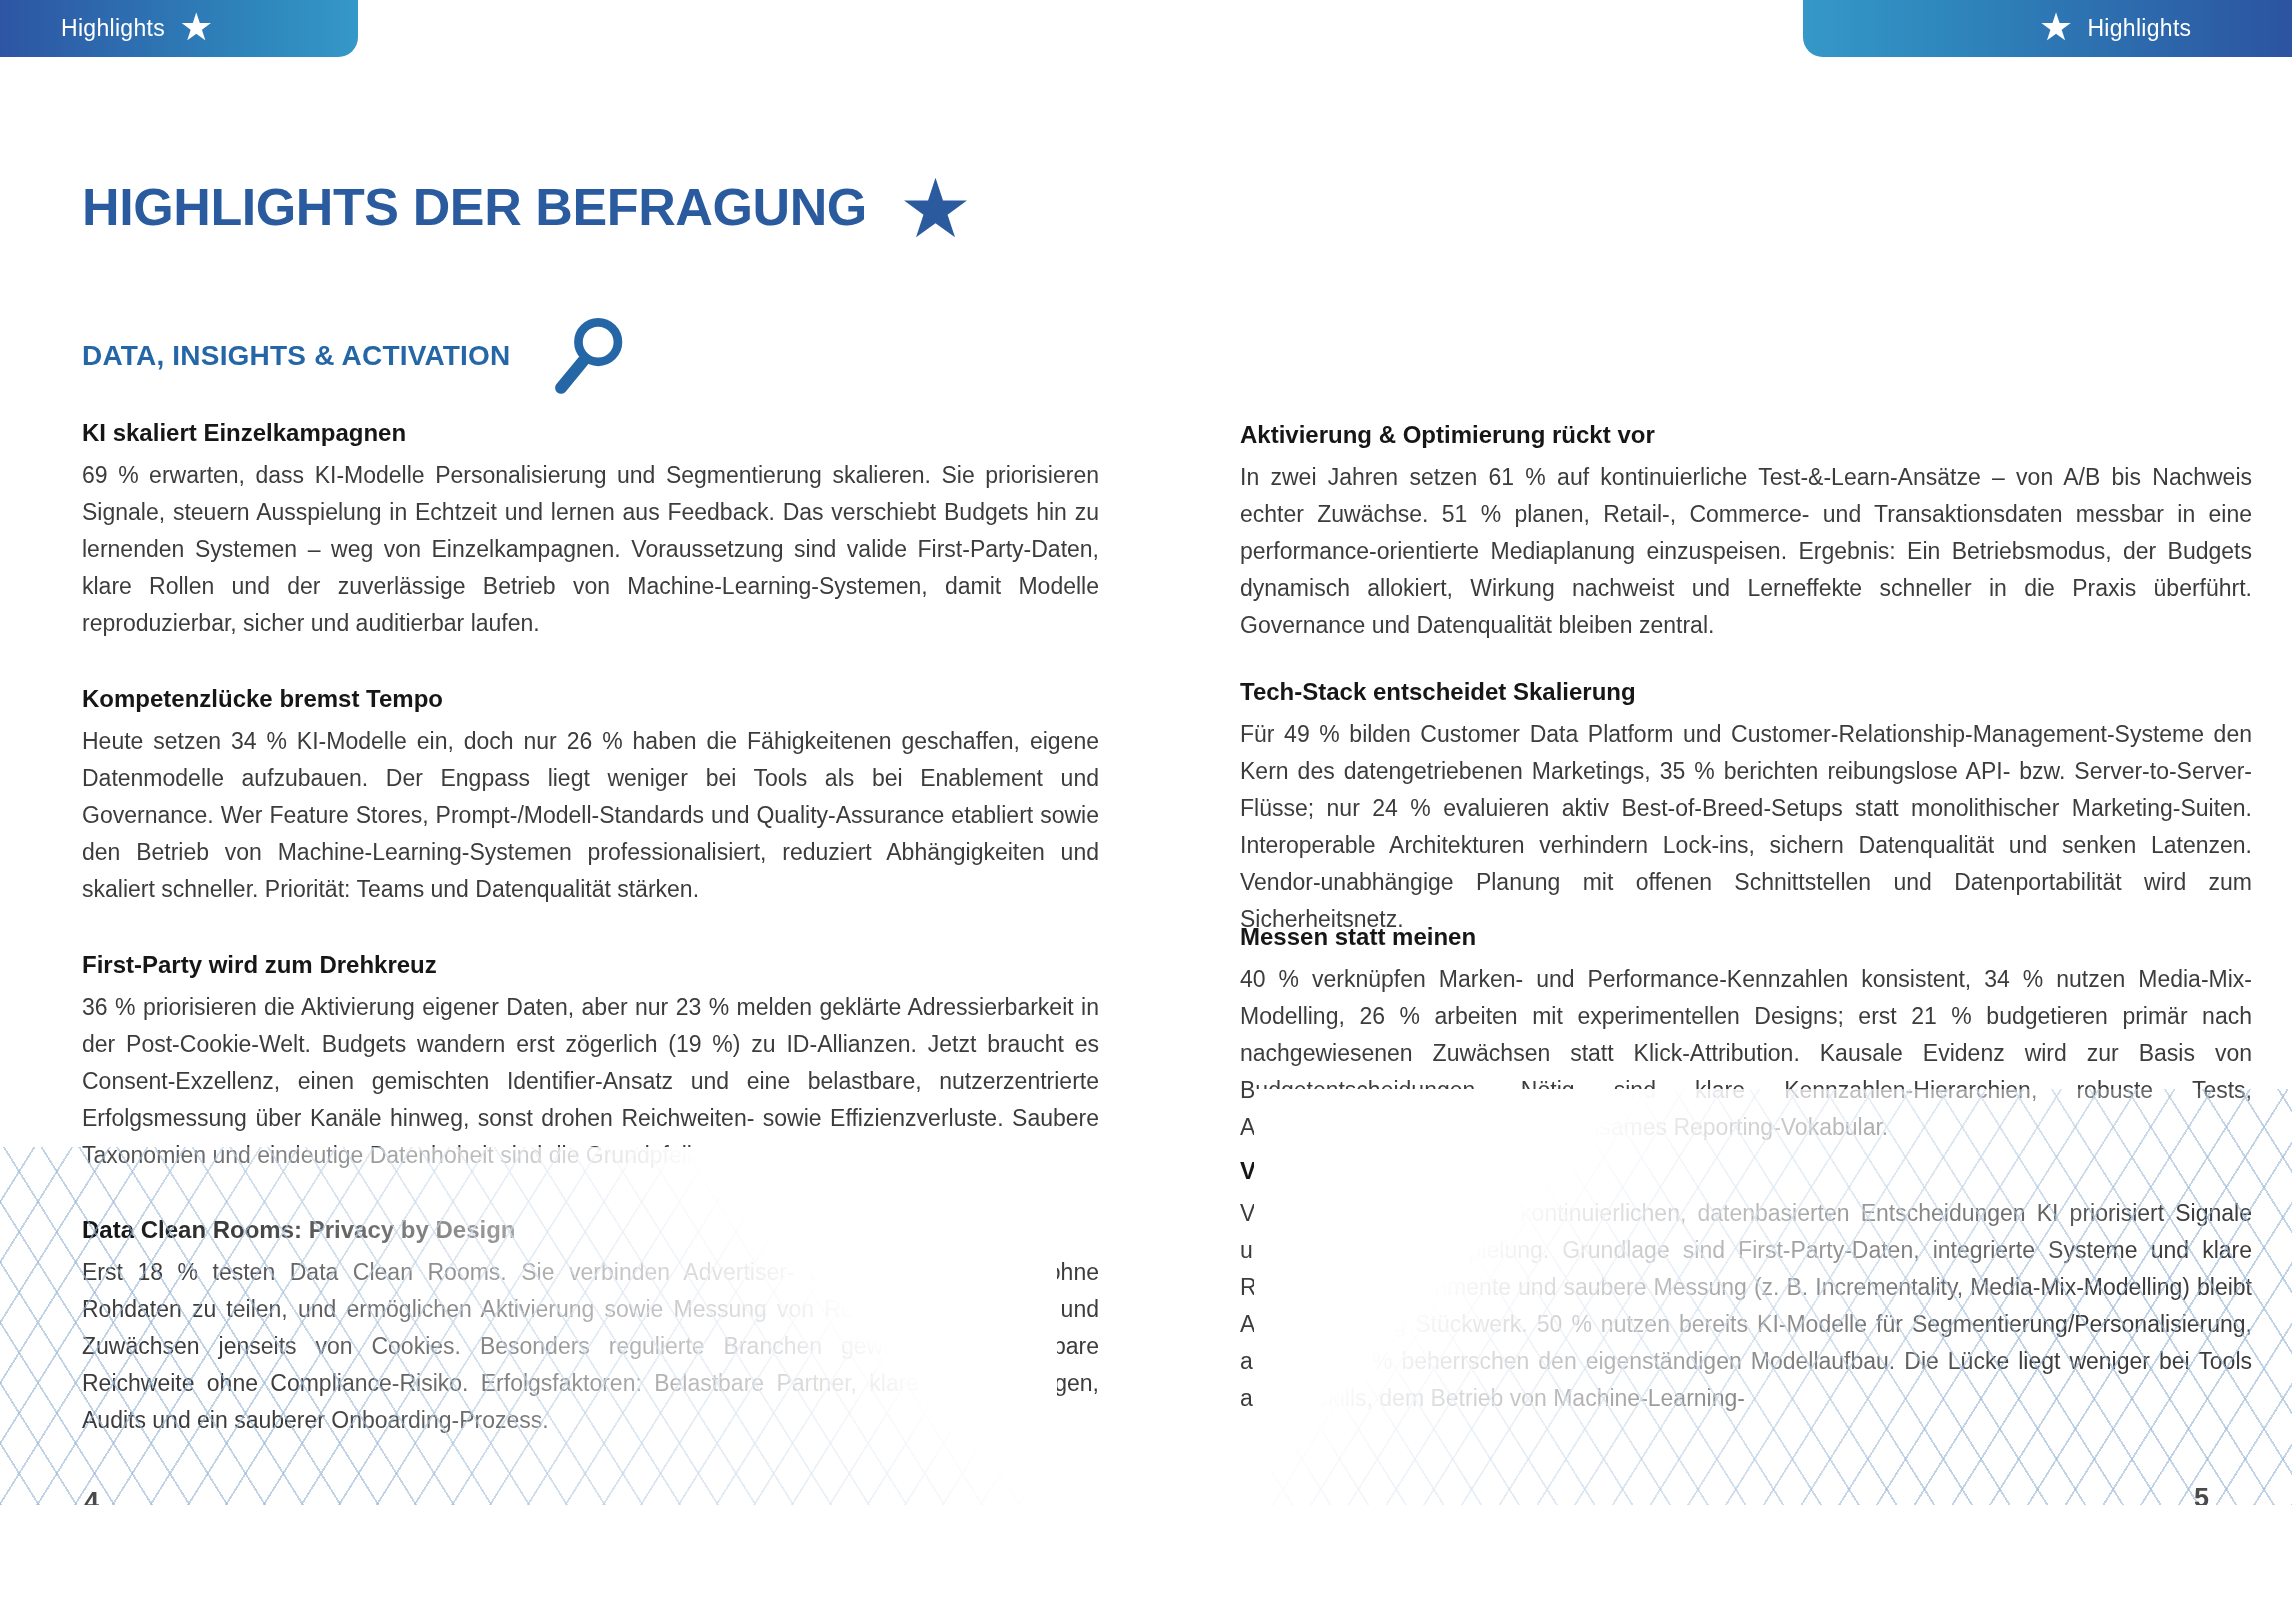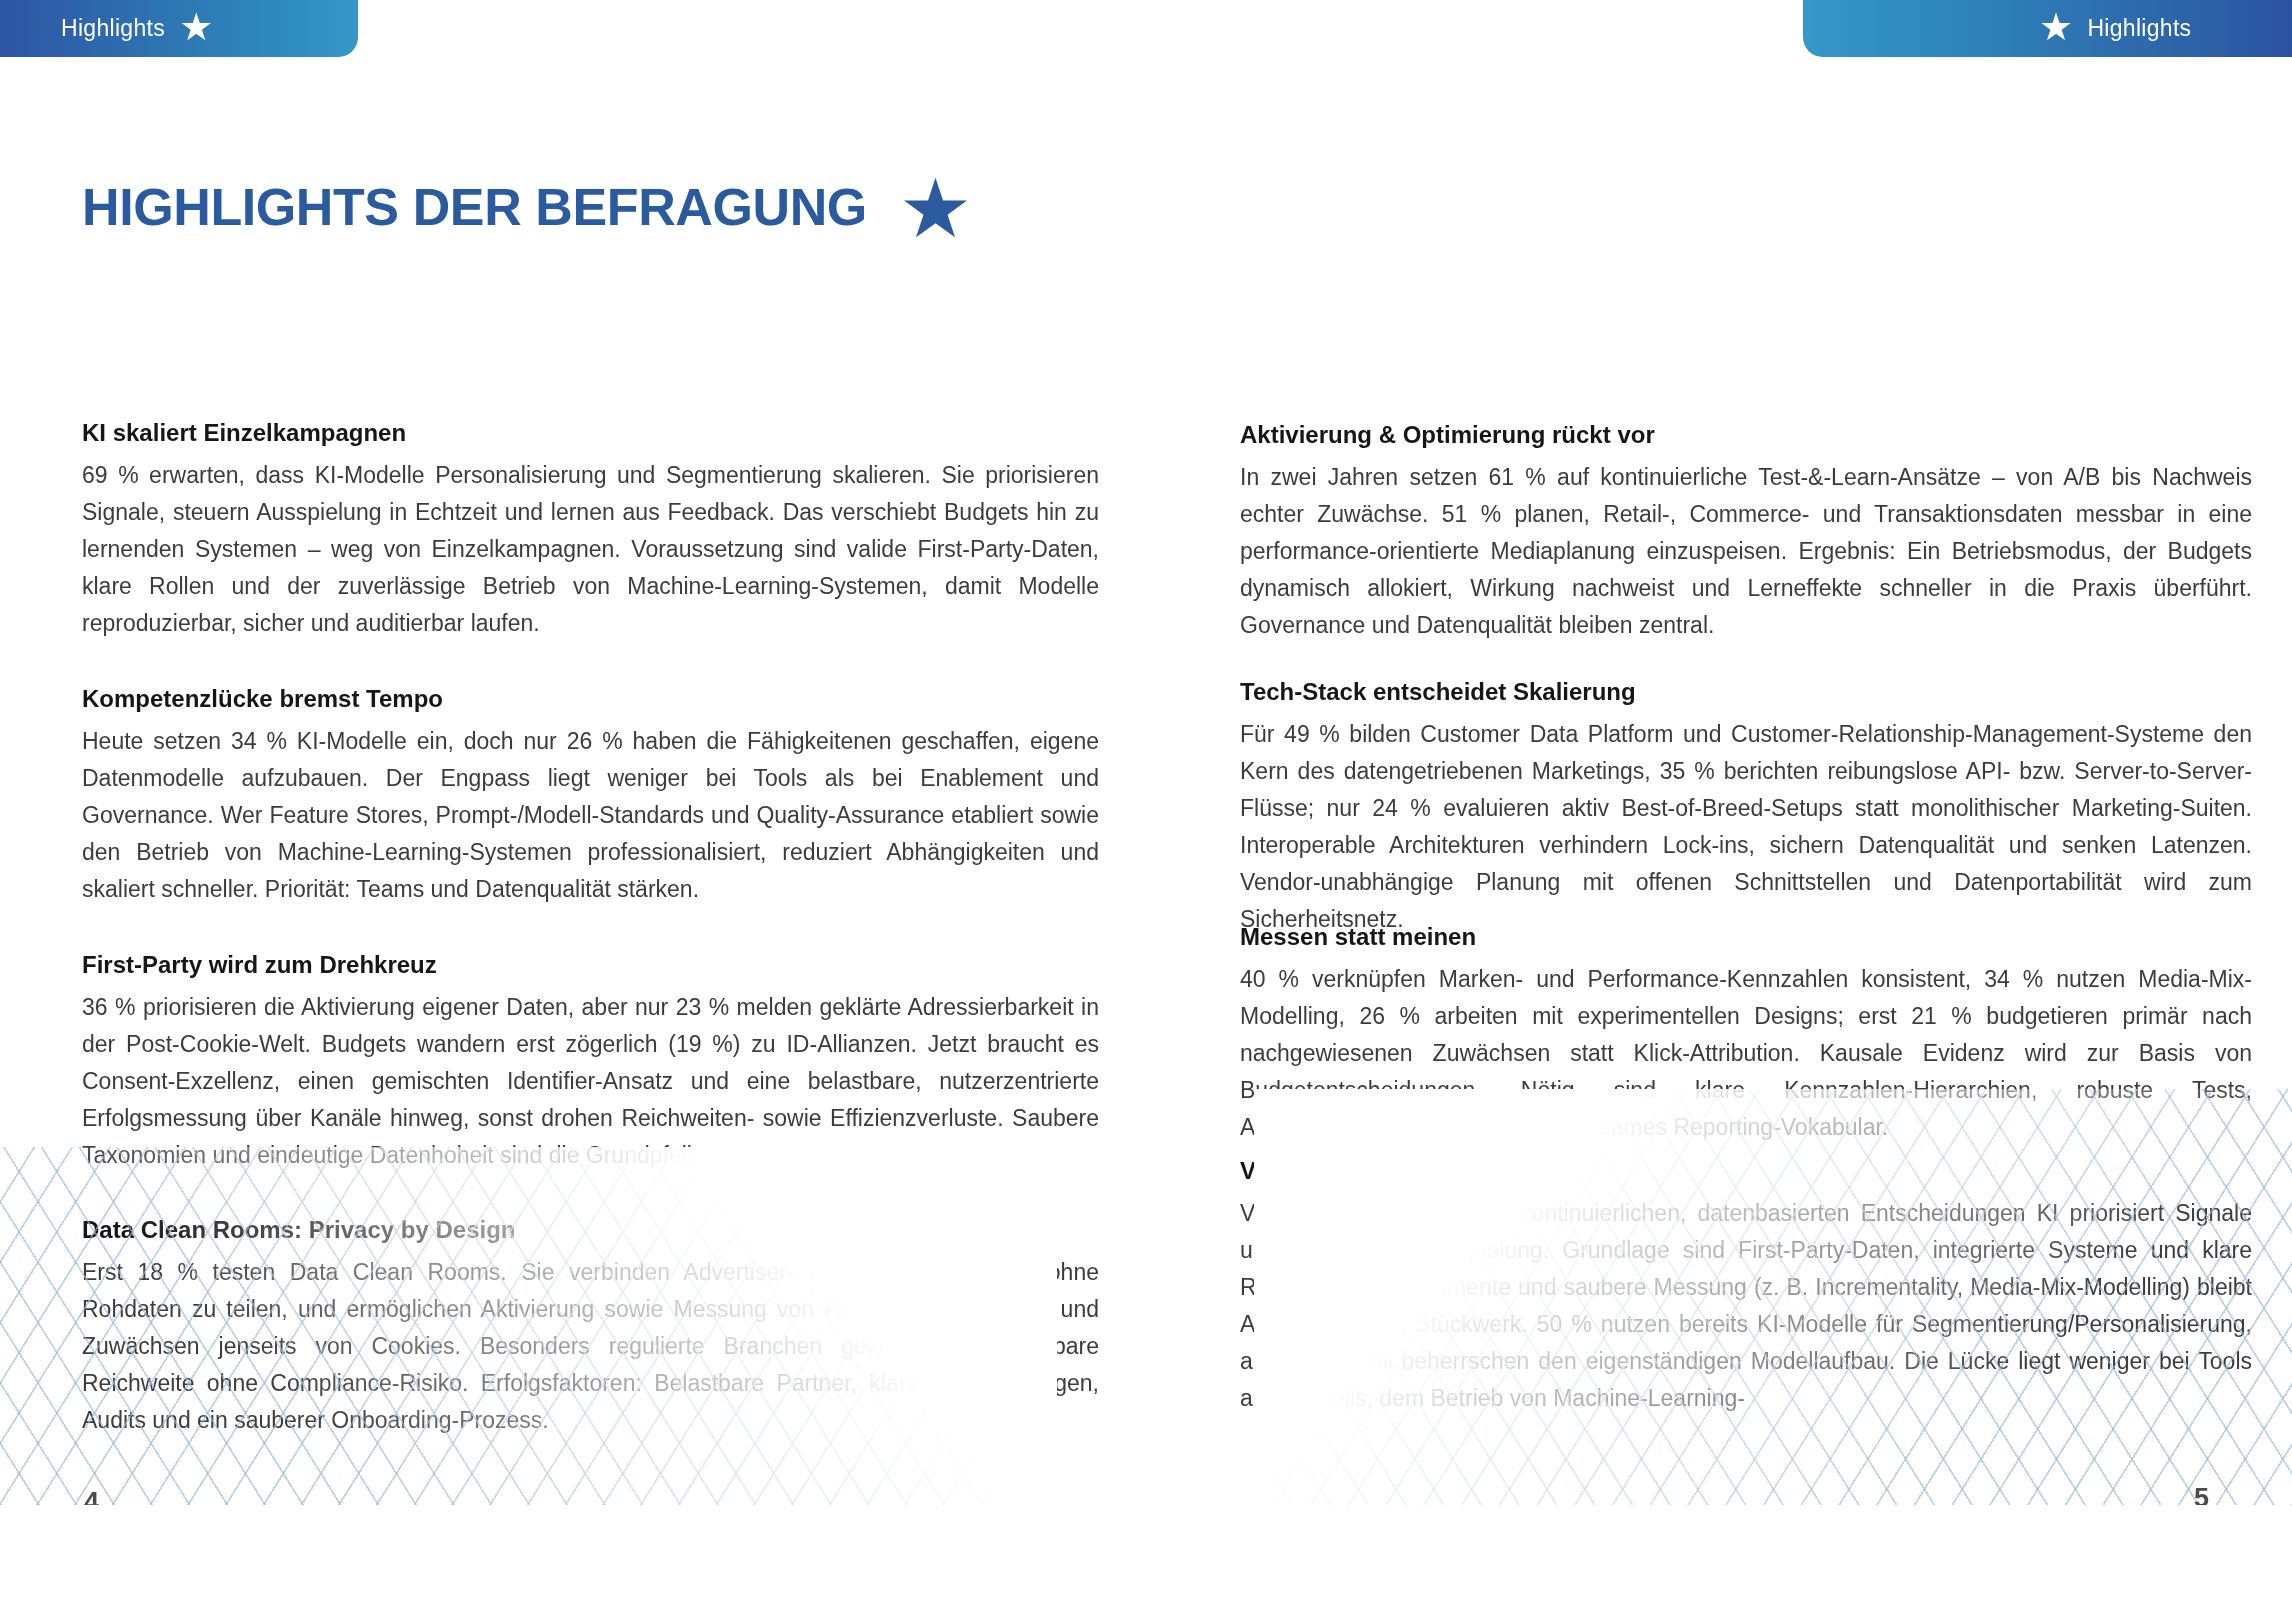--- a/index.html
+++ b/index.html
@@ -87,20 +87,27 @@
   <div class="tab tab-right">
     <span class="tab-star">★</span>
     <span class="tab-label">Highlights</span>
   </div>
 
   <div class="title-row">
     <h1 class="page-title">HIGHLIGHTS DER BEFRAGUNG</h1>
     <span class="title-star">★</span>
   </div>
 
+  <div class="section-row">
+    <h2 class="section-title">DATA, INSIGHTS &amp; ACTIVATION</h2>
+    <svg class="magnifier" viewBox="0 0 100 100" aria-hidden="true">
+      <circle cx="61" cy="33" r="25" fill="none" stroke="#2567a6" stroke-width="11"></circle>
+      <line x1="42" y1="57" x2="14" y2="91" stroke="#2567a6" stroke-width="15" stroke-linecap="round"></line>
+    </svg>
+  </div>
 
   <section class="entry col-l pos-l0">
     <h3>KI skaliert Einzelkampagnen</h3>
     <p>69 % erwarten, dass KI-Modelle Personalisierung und Segmentierung skalieren. Sie priorisieren Signale, steuern Ausspielung in Echtzeit und lernen aus Feedback. Das verschiebt Budgets hin zu lernenden Systemen – weg von Einzelkampagnen. Voraussetzung sind valide First-Party-Daten, klare Rollen und der zuverlässige Betrieb von Machine-Learning-Systemen, damit Modelle reproduzierbar, sicher und auditierbar laufen.</p>
   </section>
   <section class="entry col-l pos-l1">
     <h3>Kompetenzlücke bremst Tempo</h3>
     <p>Heute setzen 34 % KI-Modelle ein, doch nur 26 % haben die Fähigkeitenen geschaffen, eigene Datenmodelle aufzubauen. Der Engpass liegt weniger bei Tools als bei Enablement und Governance. Wer Feature Stores, Prompt-/Modell-Standards und Quality-Assurance etabliert sowie den Betrieb von Machine-Learning-Systemen professionalisiert, reduziert Abhängigkeiten und skaliert schneller. Priorität: Teams und Datenqualität stärken.</p>
   </section>
   <section class="entry col-l pos-l2">

